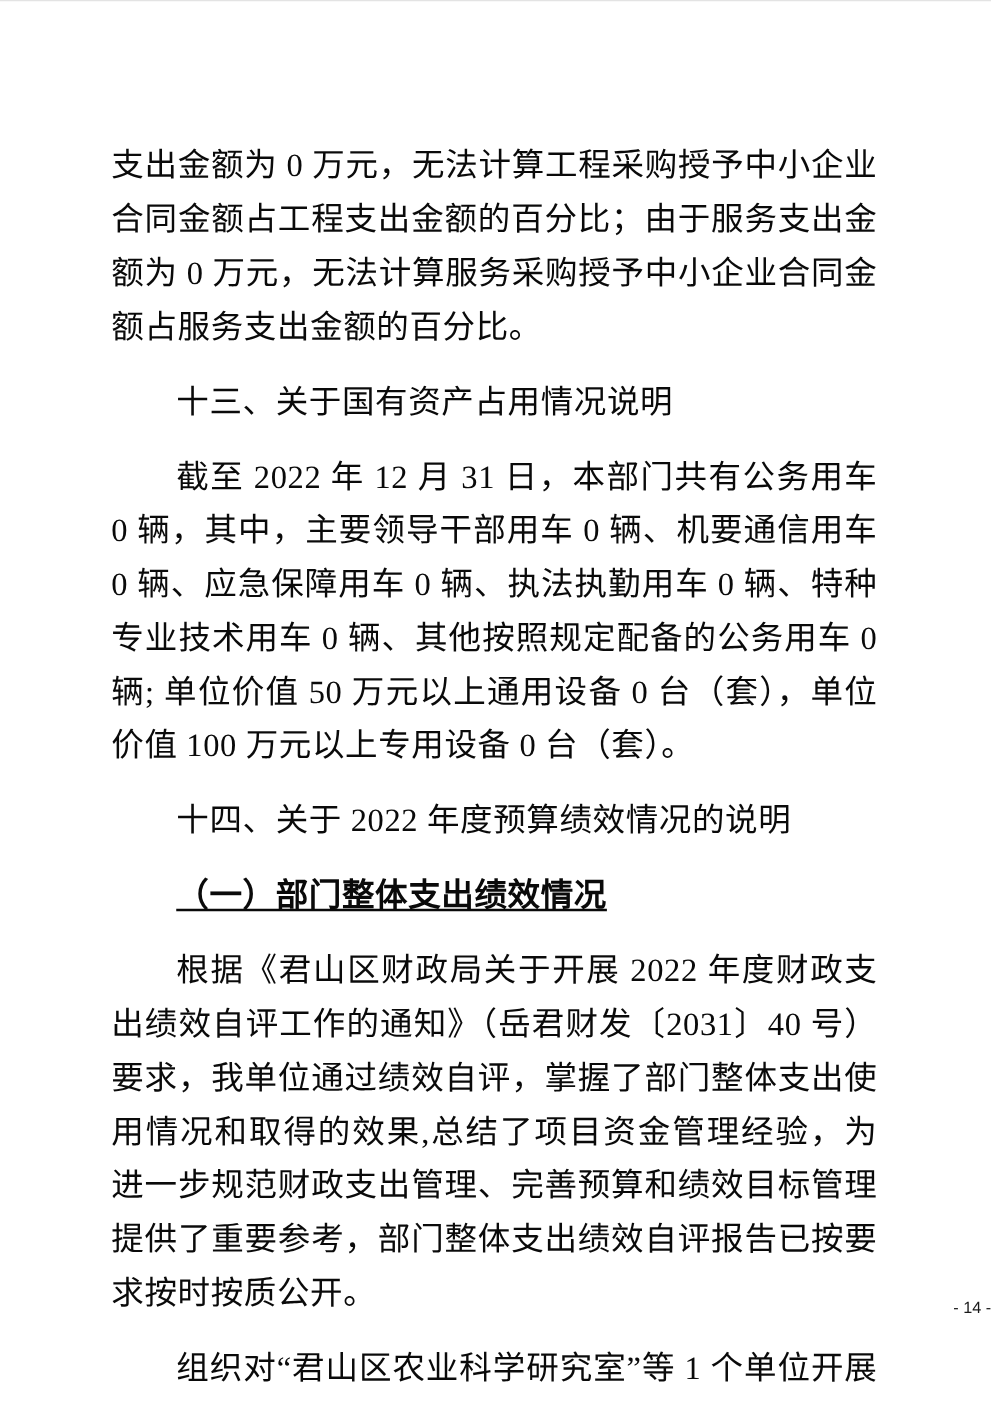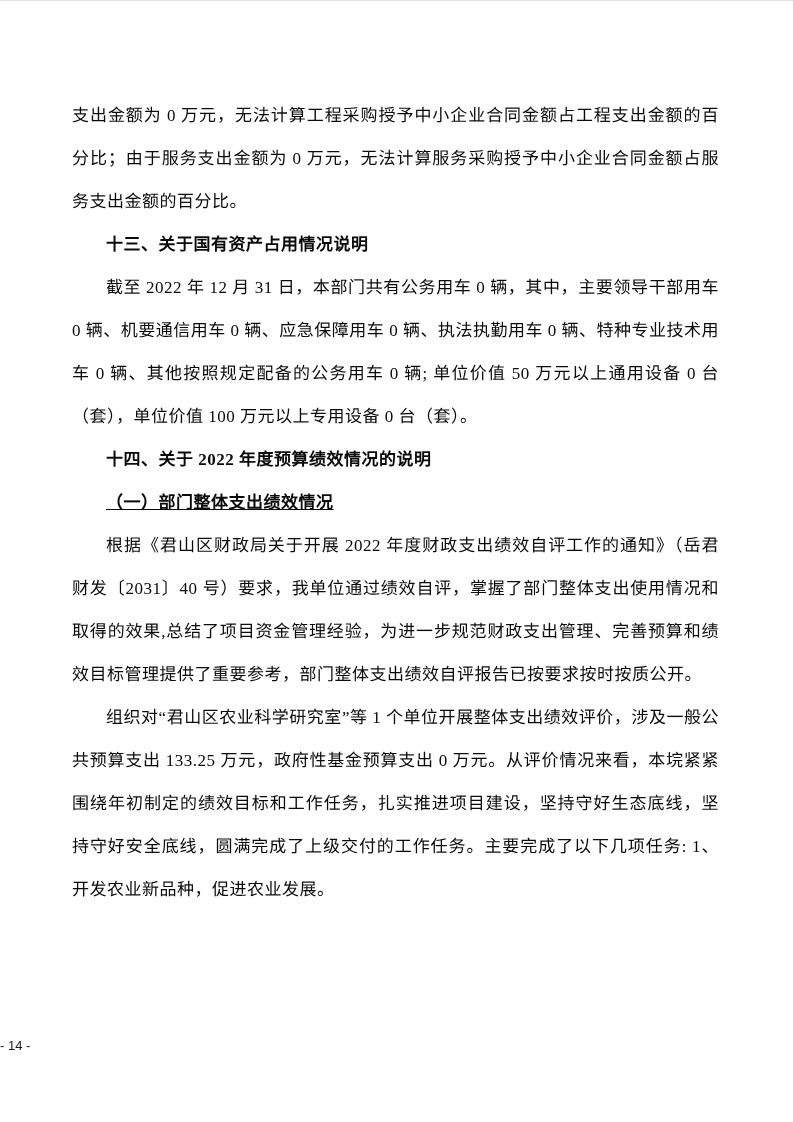--- a/index.html
+++ b/index.html
@@ -17,49 +17,49 @@
     border-top: 1px solid #e3e3e3;
     box-sizing: border-box;
   }
   .doc-page {
     position: absolute;
     left: 72px;
     top: 93px;
     width: 647px;
   }
   .block {
-    margin: 0;
-    font-size: 17px;
+    margin: 17px;
+    font-size: 26px;
     line-height: 43px;
     text-align: justify;
     text-align-last: left;
     letter-spacing: 0.5px;
     word-break: break-all;
   }
   .block.continuation {
     text-indent: 0;
   }
   .block.paragraph {
     text-indent: 2em;
   }
   .block.heading {
     text-indent: 2em;
-    font-weight: bold;
+    font-weight: normal;
   }
   .block.subheading {
     text-indent: 2em;
     font-weight: bold;
     text-decoration: underline;
   }
   .page-footer {
     position: absolute;
     left: 0;
     top: 1036px;
     width: 793px;
-    text-align: left;
+    text-align: right;
     font-size: 13px;
     line-height: 18px;
     color: #1a1a1a;
     font-family: "Liberation Sans", "DejaVu Sans", sans-serif;
   }
 </style>
 </head>
 <body>
 
 <div class="doc-page">

